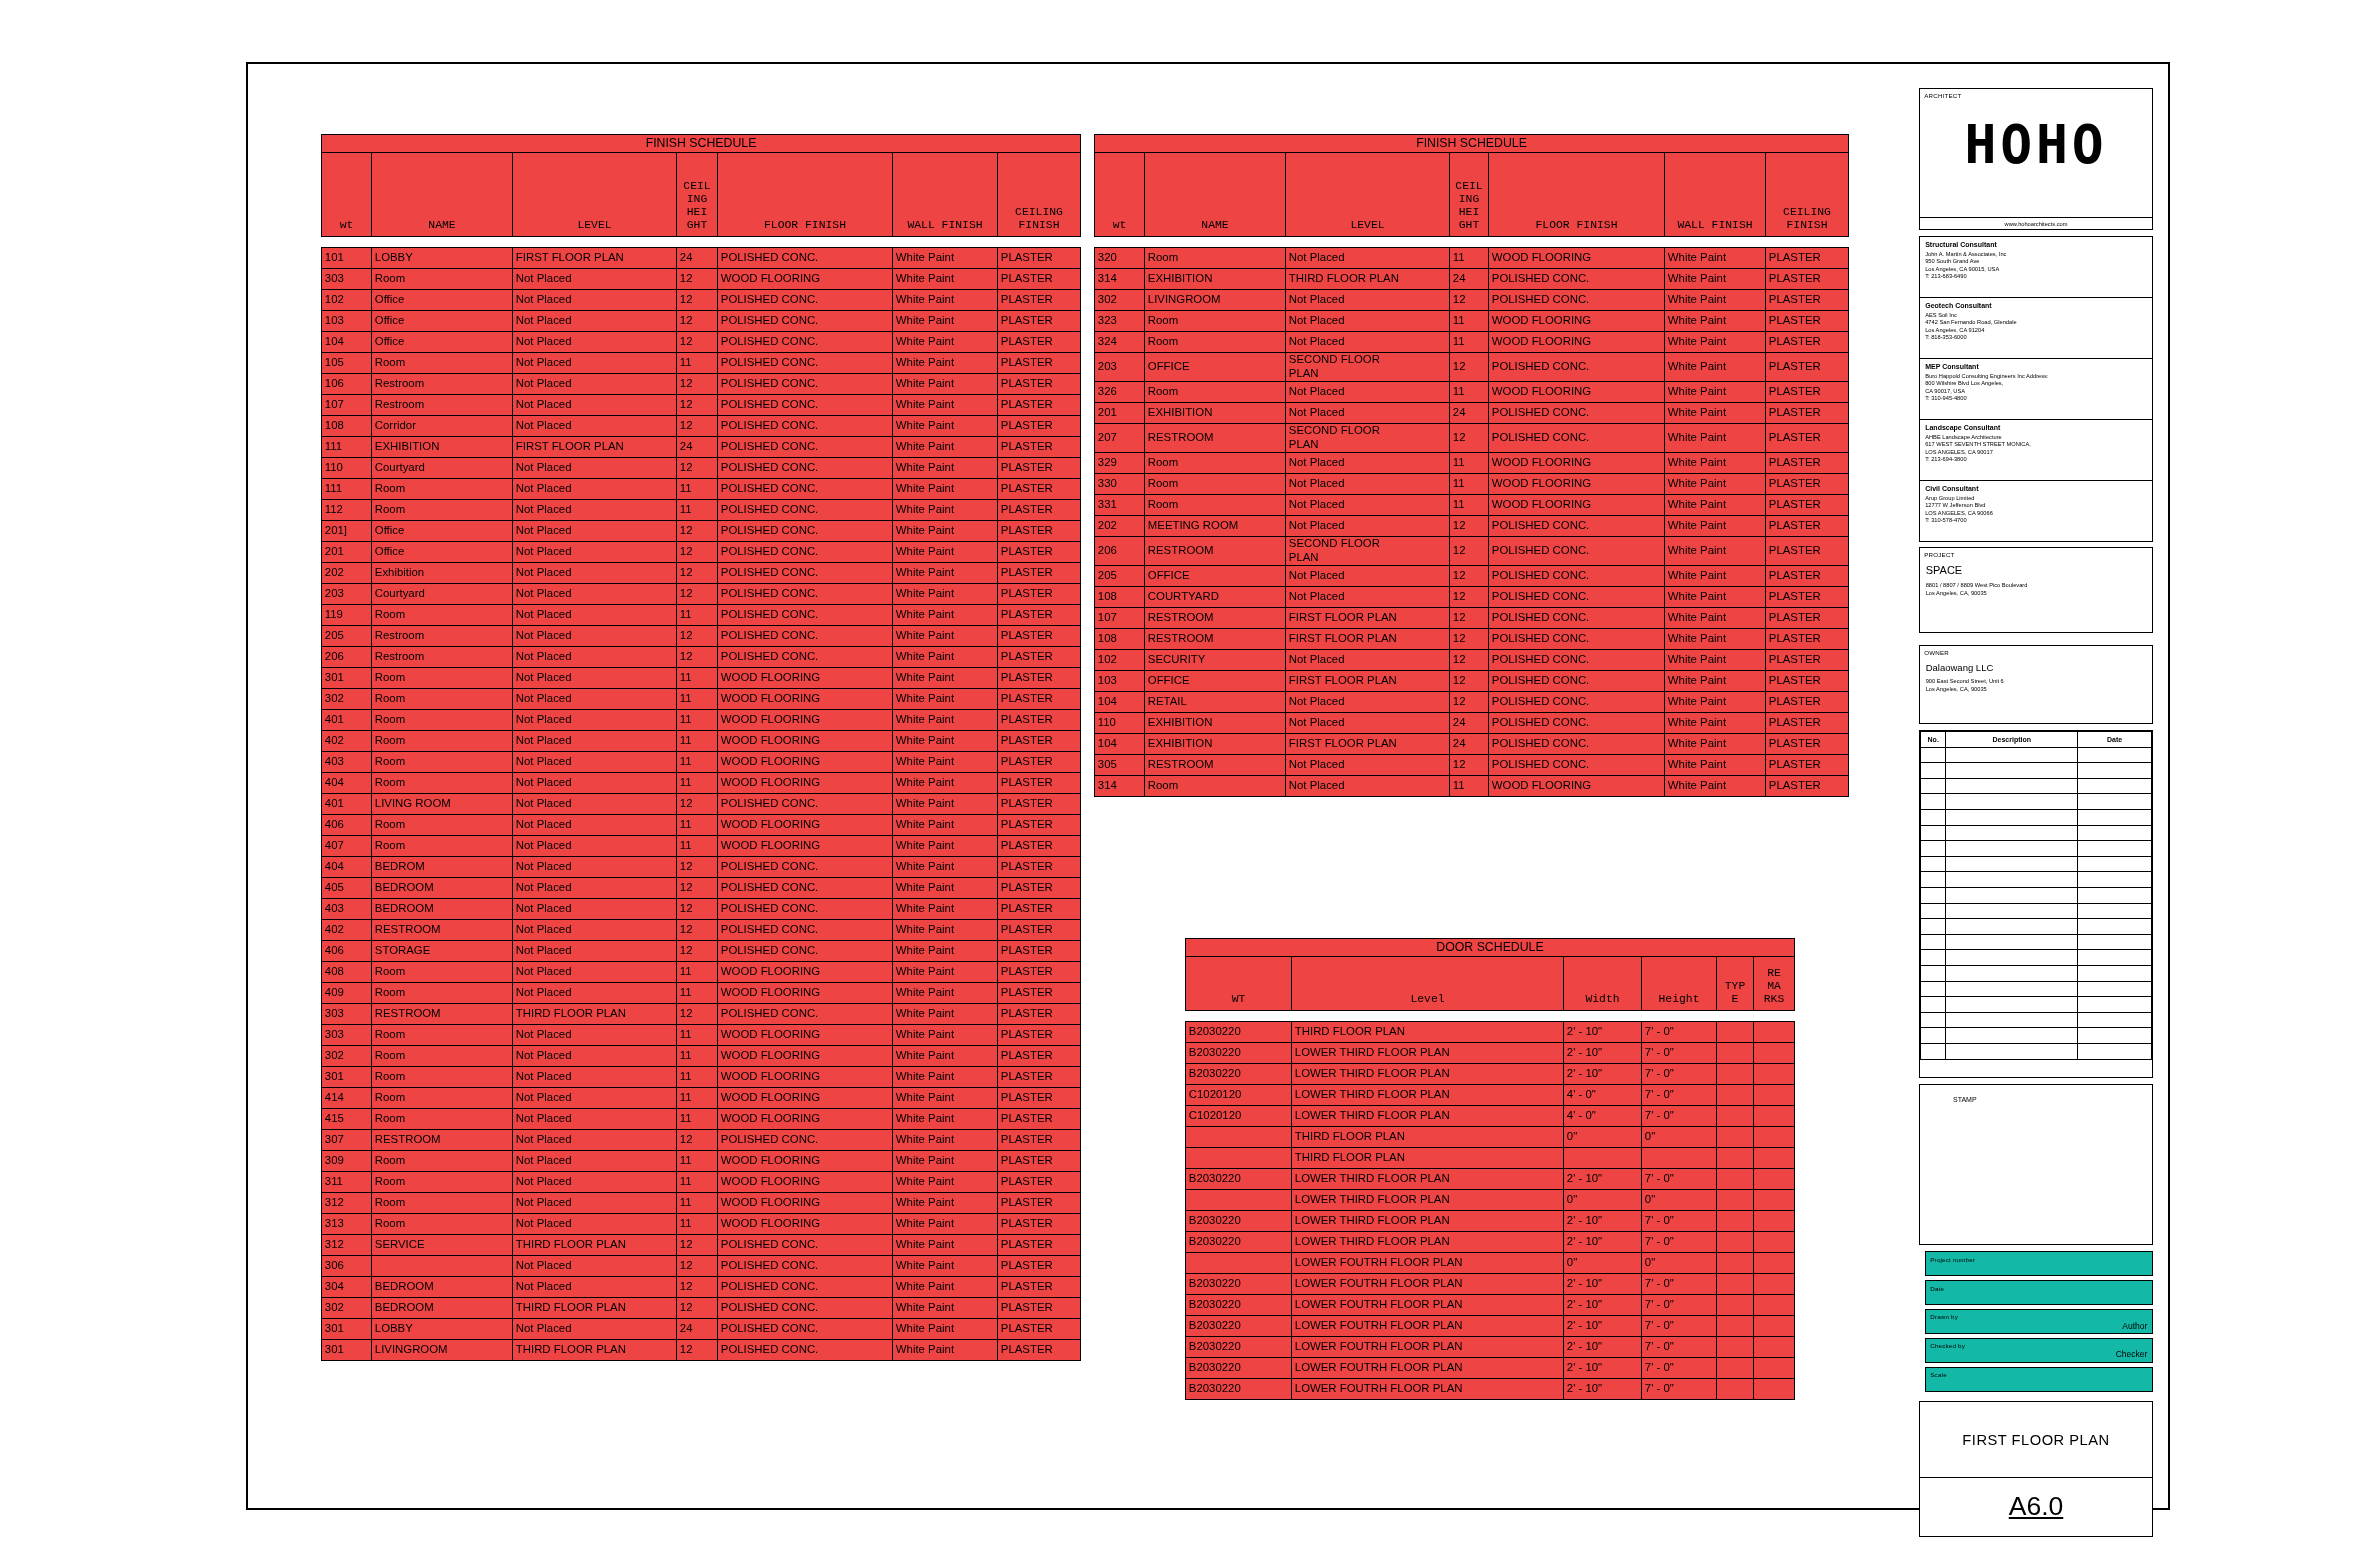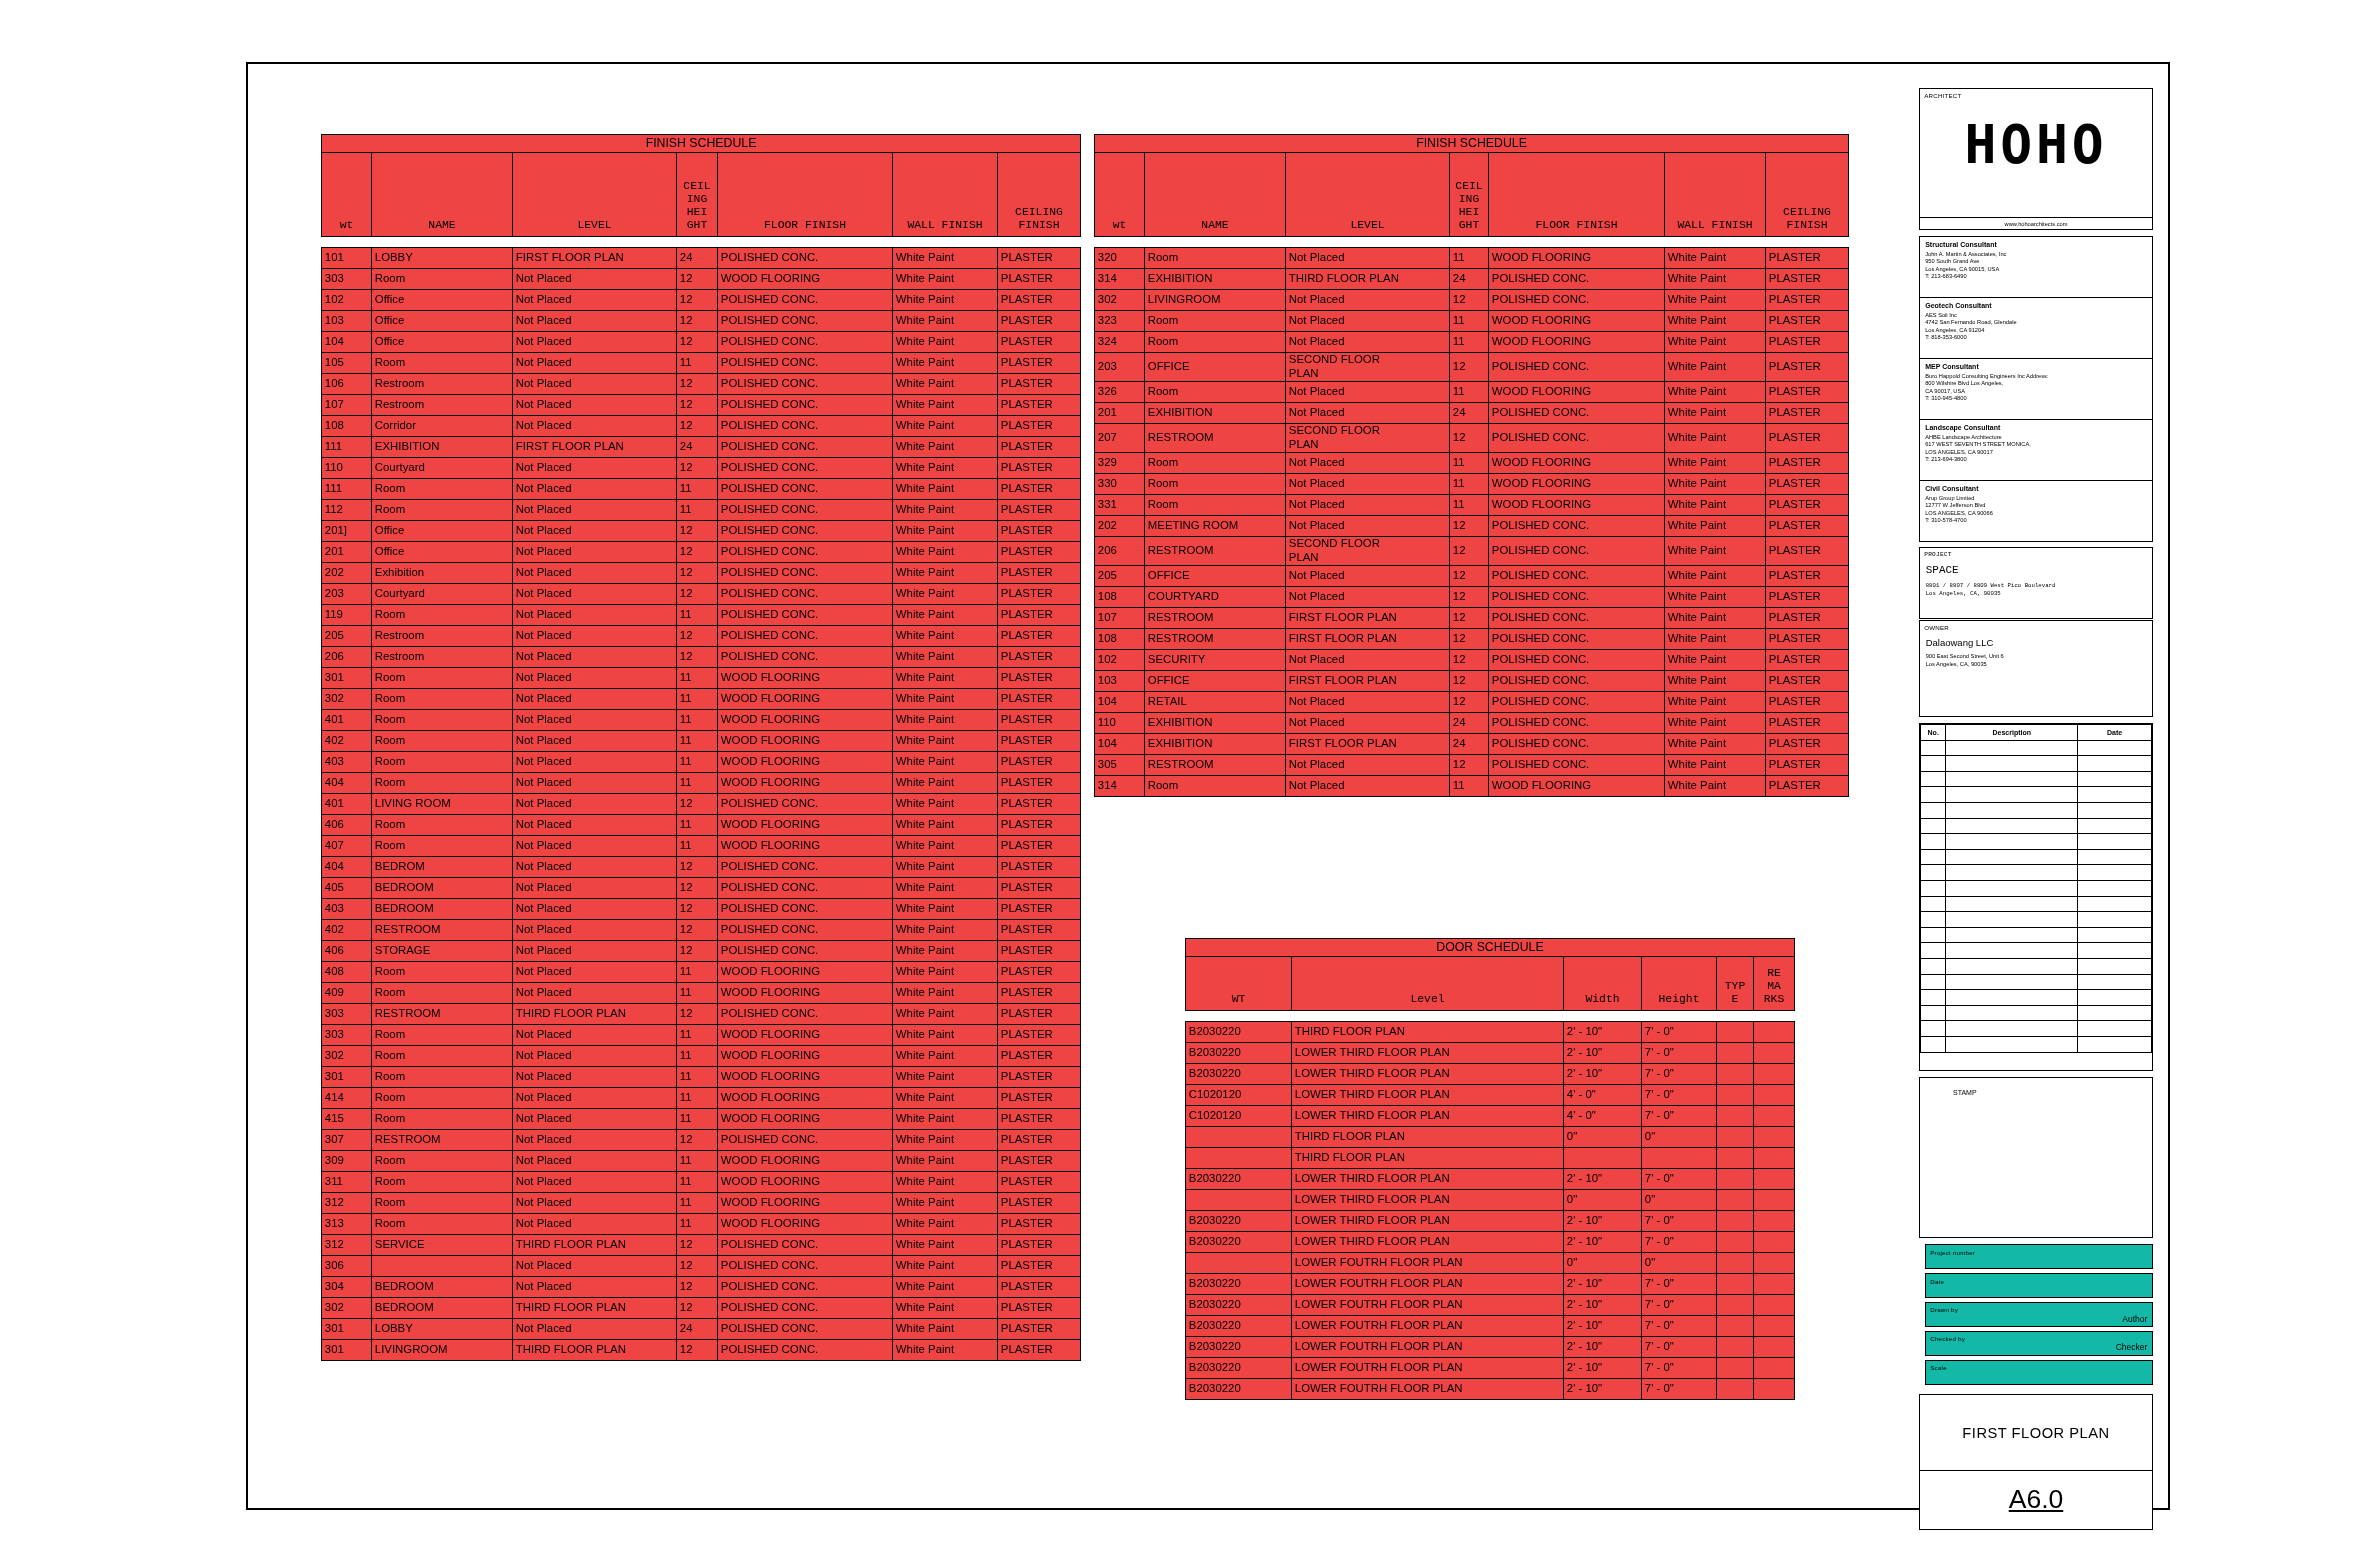--- a/index.html
+++ b/index.html
@@ -35,24 +35,24 @@
   .b-architect { height: 142px; margin-bottom: 6.2px; }
   .logo { text-align: center; margin-top: 29px; font-family: "DejaVu Sans Mono", monospace;
           font-size: 53px; font-weight: bold; letter-spacing: 3.8px; line-height: 1; }
   .website { position: absolute; bottom: 0; left: 0; width: 100%; border-top: 0.9px solid #000;
              font-size: 5.7px; text-align: center; padding: 2.4px 0; }
   .b-consultants { height: 306px; margin-bottom: 4.7px; display: flex; flex-direction: column; }
   .cons { flex: 1; padding: 4.3px 5.2px; border-bottom: 0.9px solid #000; }
   .cons:last-child { border-bottom: none; }
   .cons .role { font-size: 7px; font-weight: bold; margin-bottom: 2.4px; }
   .cons .addr { font-size: 5.7px; line-height: 1.3; white-space: pre-line; }
-  .b-project { height: 72px; margin-bottom: 1px; padding: 4.3px 5.7px; font-family: Liberation Mono, monospace; }
+  .b-project { height: 86px; margin-bottom: 12px; padding: 4.3px 5.7px; }
   .proj-name { font-size: 11px; margin-top: 12.3px; }
   .addr2 { font-size: 5.7px; margin-top: 5.7px; line-height: 1.35; white-space: pre-line; }
-  .b-owner { height: 97px; margin-bottom: 6.2px; padding: 4.3px 5.7px; }
+  .b-owner { height: 79px; margin-bottom: 6.2px; padding: 4.3px 5.7px; }
   .owner-name { font-size: 9.5px; margin-top: 11.4px; }
   .b-rev { height: 348px; margin-bottom: 6.2px; }
   .b-rev table { border-collapse: collapse; table-layout: fixed; width: 100%; }
   .b-rev th, .b-rev td { border: 0.9px solid #000; font-size: 7px; height: 15.6px; padding: 0 1.9px; }
   .b-rev th { font-weight: bold; text-align: center; }
   .b-rev td { height: 15.6px; }
   .b-stamp { height: 161px; margin-bottom: 6.2px; }
   .stamp-label { position: absolute; top: 10.4px; left: 33px; font-size: 7px; }
   .info { height: 25px; margin-bottom: 3.8px; border: 1.4px solid #000; position: relative; background: #14b8a6; margin-left: 6px; }
   .info .val { position: absolute; right: 4.7px; bottom: 2.4px; font-size: 8.5px; }

